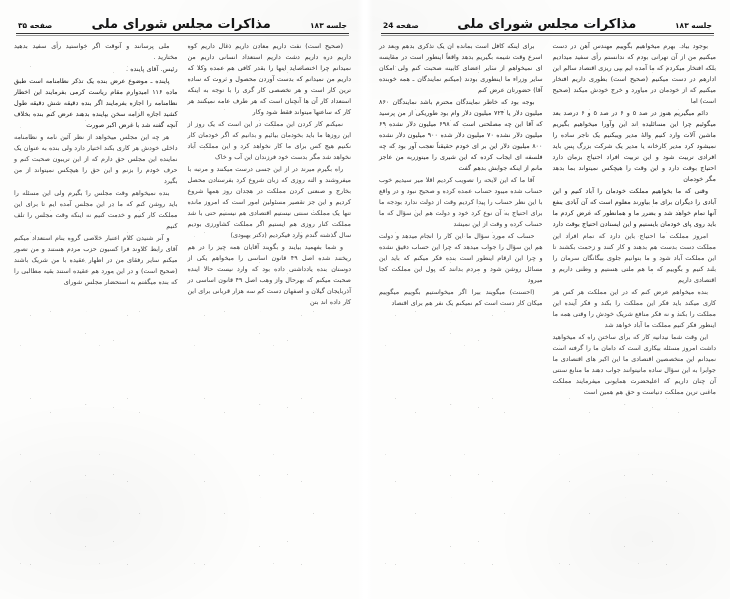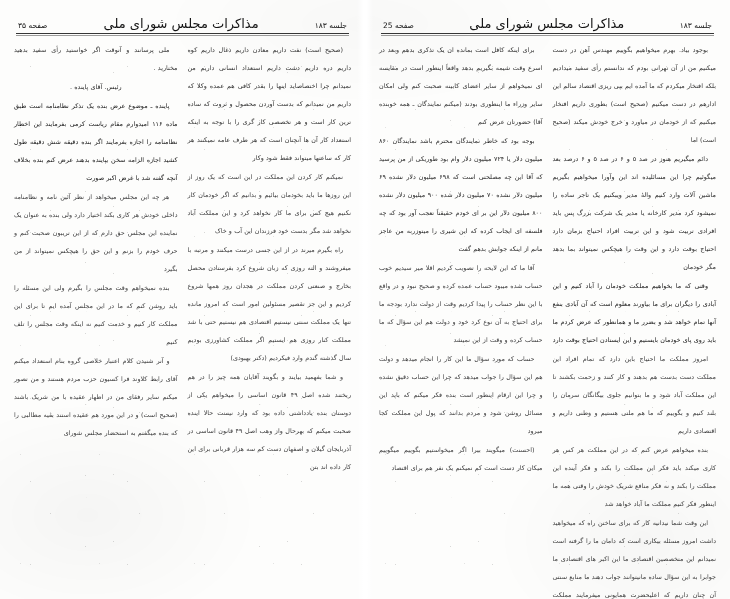--- a/index.html
+++ b/index.html
@@ -56,21 +56,21 @@
     display: flex;
     flex-direction: row;
     align-items: baseline;
     justify-content: space-between;
     height: 15px;
     padding: 0 4px;
     margin-bottom: 2px;
   }
   .head-item {
     font-size: 7.5px;
-    font-weight: normal;
+    font-weight: bold;
     color: #141414;
     letter-spacing: .2px;
     white-space: nowrap;
     filter: blur(.18px);
   }
   .head-center { font-size: 13px; }
 
   .head-rule {
     height: 0;
     border-top: 1.6px solid #1a1a1a;
@@ -94,30 +94,30 @@
   }
   .col {
     flex: 1 1 0;
     min-width: 0;
     position: relative;
   }
 
   .para {
     margin: 0 0 1px 0;
     font-size: 6.4px;
-    line-height: 18px;
+    line-height: 11px;
     color: #151515;
     text-align: justify;
     text-justify: inter-word;
     word-spacing: .2px;
     filter: blur(.22px);
     -webkit-font-smoothing: none;
   }
   .para.indent { text-indent: 8px; }
-  .para.center { text-align: center; text-indent: 0; }
+  .para.center { text-indent: 0; }
 
   
   .col .para:nth-child(3n)   { opacity: .94; }
   .col .para:nth-child(5n+2) { opacity: .90; }
   .col .para:nth-child(7n+1) { filter: blur(.3px); }
 
   
   .page .columns .col .para:nth-last-child(-n+3) { opacity: .86; }
 
   
@@ -151,21 +151,21 @@
 </head>
 <body>
 
 <div class="scan-sheet">
 
   <div class="page page-right">
 
     <div class="running-head">
       <span class="head-item">جلسه ۱۸۳</span>
       <span class="head-item head-center">مذاکرات مجلس شورای ملی</span>
-      <span class="head-item">صفحه 25</span>
+      <span class="head-item">صفحه 24</span>
     </div>
     <div class="head-rule"></div>
     <div class="head-rule-thin"></div>
 
     <div class="columns">
       <div class="col">
         <div class="speckle"></div>
         <p class="para indent">بوجود بیاد. بهرم میخواهیم بگوییم مهندس آهن در دست میکنیم من از آن تهرانی بودم که ندانستم رأی سفید میدادیم بلکه افتخار میکردم که ما آمده ایم بپی ریزی اقتصاد سالم این ادارهم در دست میکنیم (صحیح است) بطوری داریم افتخار میکنیم که از خودمان در میاورد و خرج خودش میکند (صحیح است) اما</p>
         <p class="para indent">دائم میگیریم هنوز در صد ۵ و ۶ در صد ۵ و ۶ درصد بعد میگوئیم چرا این مسائلیده اند این وآورا میخواهیم بگیریم ماشین آلات وارد کنیم والهٔ مدیر ویبکنیم یک تاجر ساده را نمیشود کرد مدیر کارخانه یا مدیر یک شرکت بزرگ پس باید افرادی تربیت شود و این تربیت افراد احتیاج بزمان دارد احتیاج بوقت دارد و این وقت را هیچکس نمیتواند بما بدهد مگر خودمان</p>
         <p class="para indent">وقتی که ما بخواهیم مملکت خودمان را آباد کنیم و این آبادی را دیگران برای ما بیاورند معلوم است که آن آبادی بنفع آنها تمام خواهد شد و بضرر ما و همانطور که عرض کردم ما باید روی پای خودمان بایستیم و این ایستادن احتیاج بوقت دارد</p>

